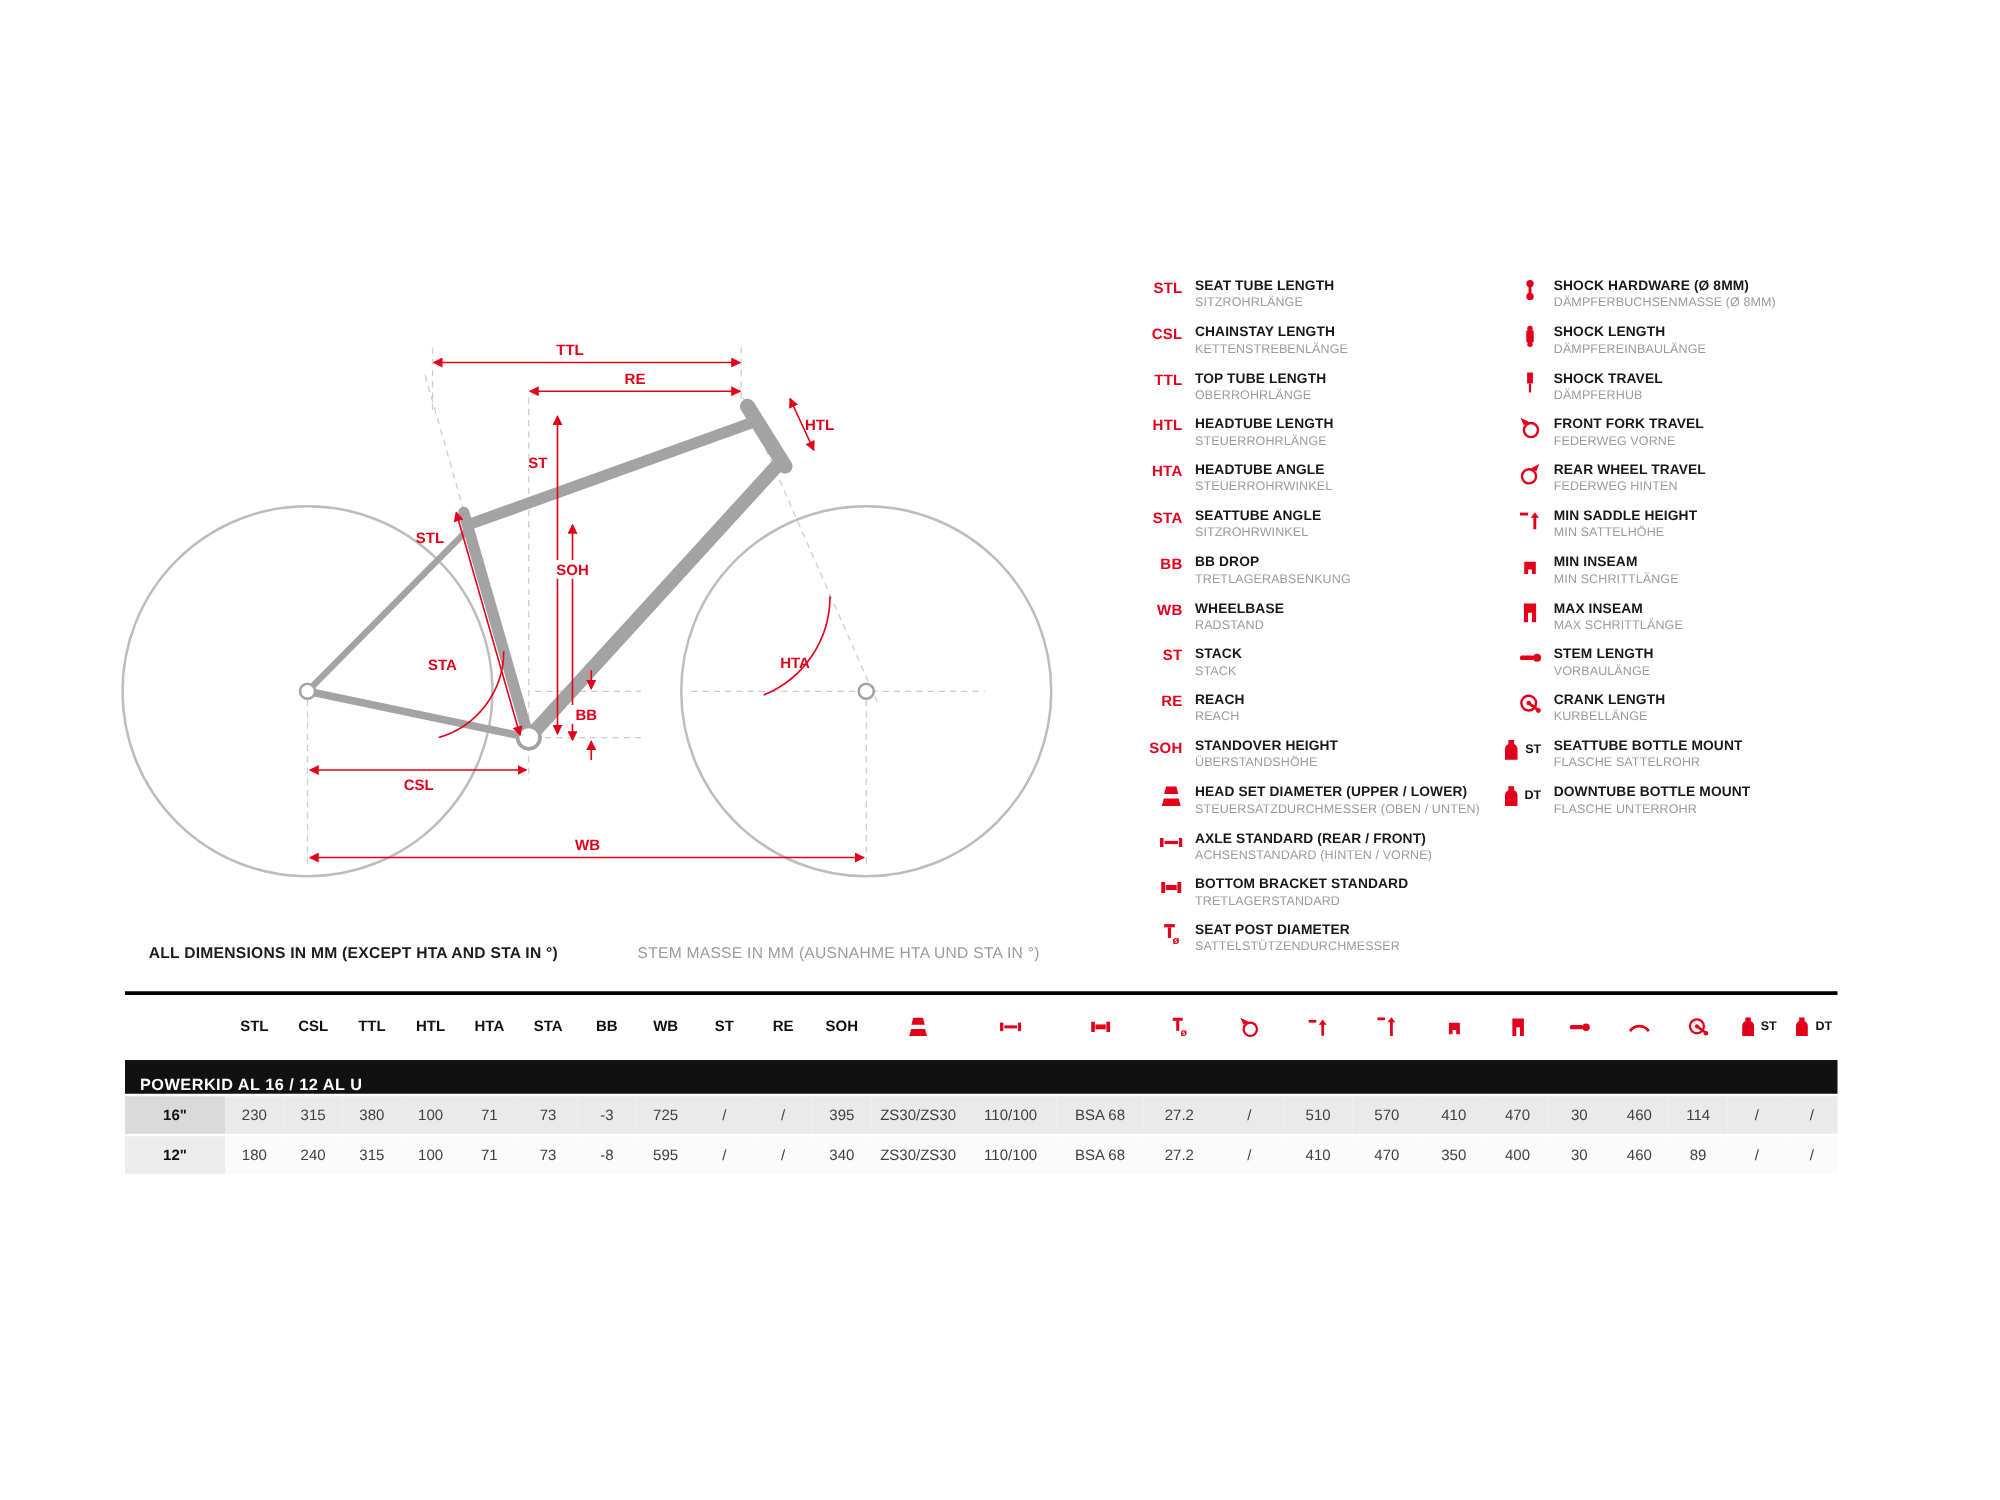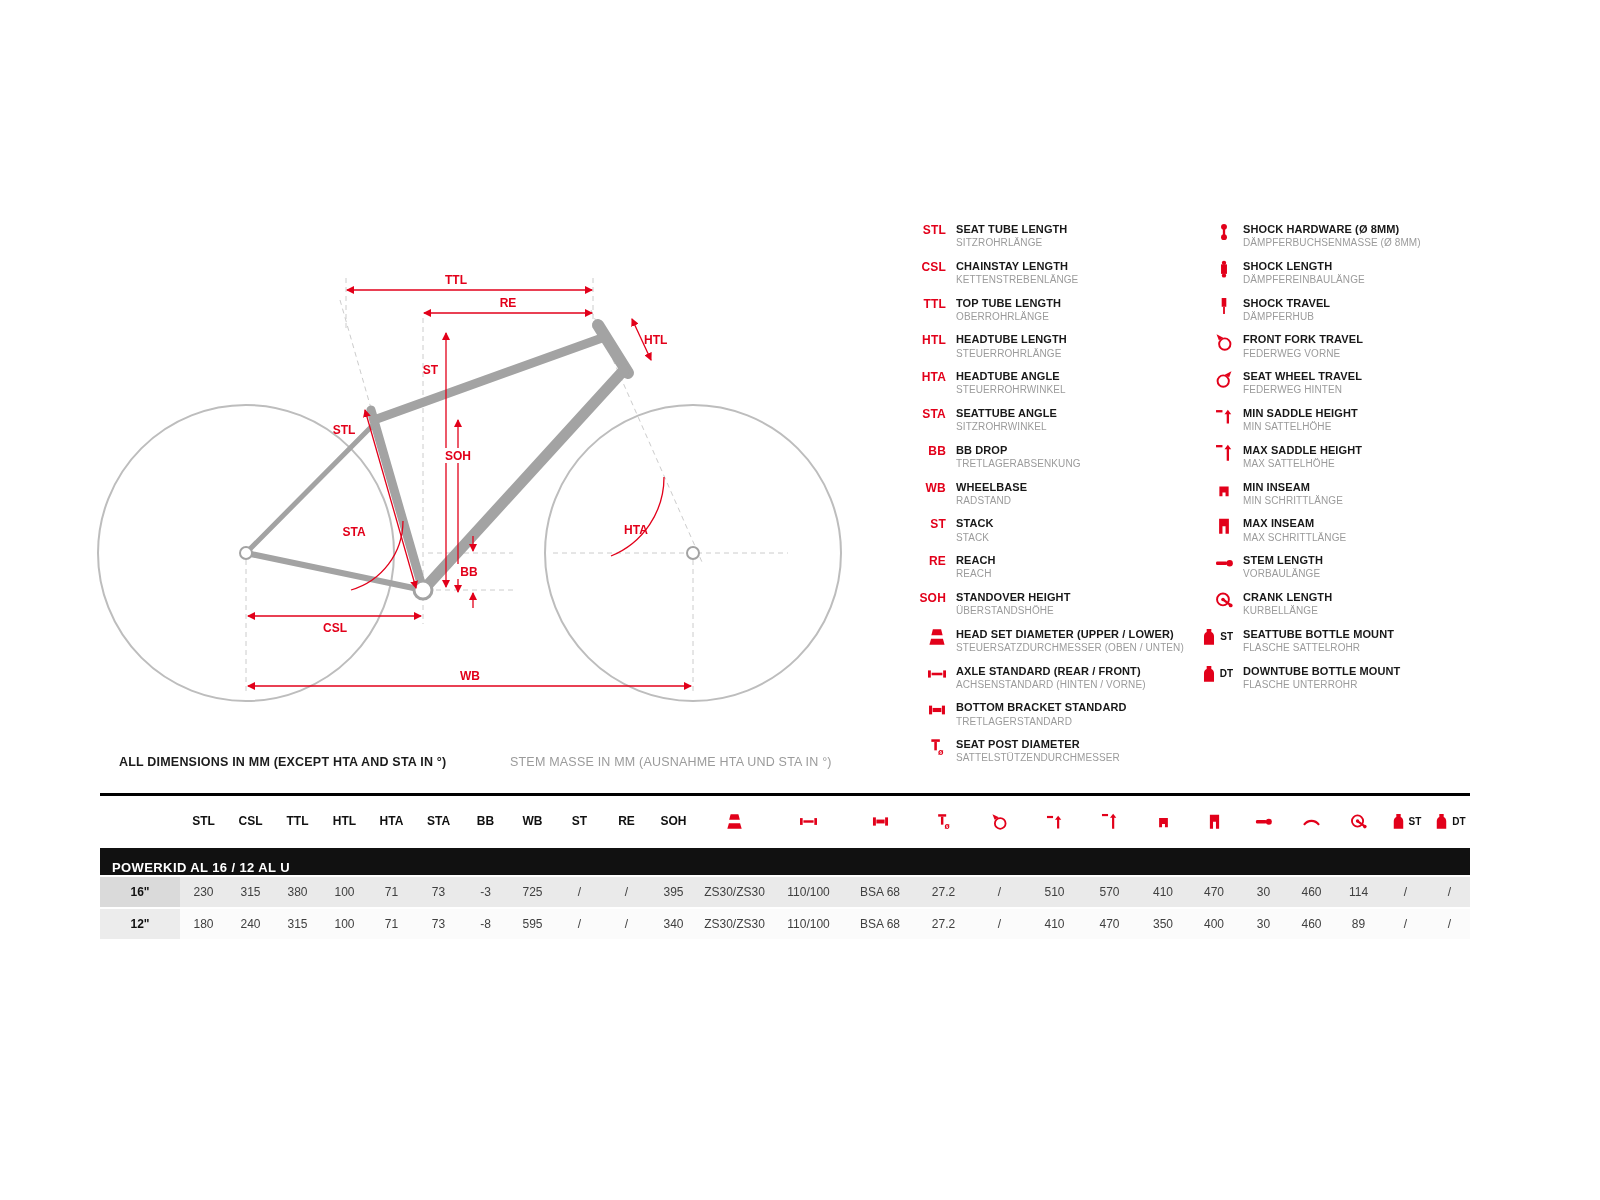--- a/index.html
+++ b/index.html
@@ -321,46 +321,34 @@
           </div>
         </div>
         <div class="legend-item">
           <div class="legend-key">
             <svg class="ic" width="18" height="18" viewBox="0 0 14 14" fill="#E2001A">
               <circle cx="6.4" cy="8.6" r="4.4" fill="none" stroke="#E2001A" stroke-width="1.5"></circle>
               <path d="M12.8 1 7.6 3.6l3.4 2z"></path>
             </svg>
           </div>
           <div class="legend-text">
-            <div class="legend-name">SEAT WHEEL TRAVEL</div>
+            <div class="legend-name">REAR WHEEL TRAVEL</div>
             <div class="legend-sub">FEDERWEG HINTEN</div>
           </div>
         </div>
         <div class="legend-item">
           <div class="legend-key">
             <svg class="ic" width="18" height="18" viewBox="0 0 14 14" fill="#E2001A">
               <rect x="0.8" y="2.4" width="5" height="1.8"></rect>
               <path d="M10 2.2l2.6 3.4h-1.7v7.2h-1.8V5.6H7.4z"></path>
             </svg>
           </div>
           <div class="legend-text">
             <div class="legend-name">MIN SADDLE HEIGHT</div>
             <div class="legend-sub">MIN SATTELHÖHE</div>
-          </div>
-        </div>
-        <div class="legend-item">
-          <div class="legend-key">
-            <svg class="ic" width="18" height="18" viewBox="0 0 14 14" fill="#E2001A">
-              <rect x="0.8" y="0.8" width="5" height="1.8"></rect>
-              <path d="M10 0.6l2.6 3.4h-1.7V13h-1.8V4H7.4z"></path>
-            </svg>
-          </div>
-          <div class="legend-text">
-            <div class="legend-name">MAX SADDLE HEIGHT</div>
-            <div class="legend-sub">MAX SATTELHÖHE</div>
           </div>
         </div>
         <div class="legend-item">
           <div class="legend-key">
             <svg class="ic" width="18" height="18" viewBox="0 0 14 14" fill="#E2001A">
               <path d="M3.4 4.2h7.2v7.6H8.2V9H5.8v2.8H3.4z"></path>
             </svg>
           </div>
           <div class="legend-text">
             <div class="legend-name">MIN INSEAM</div>

